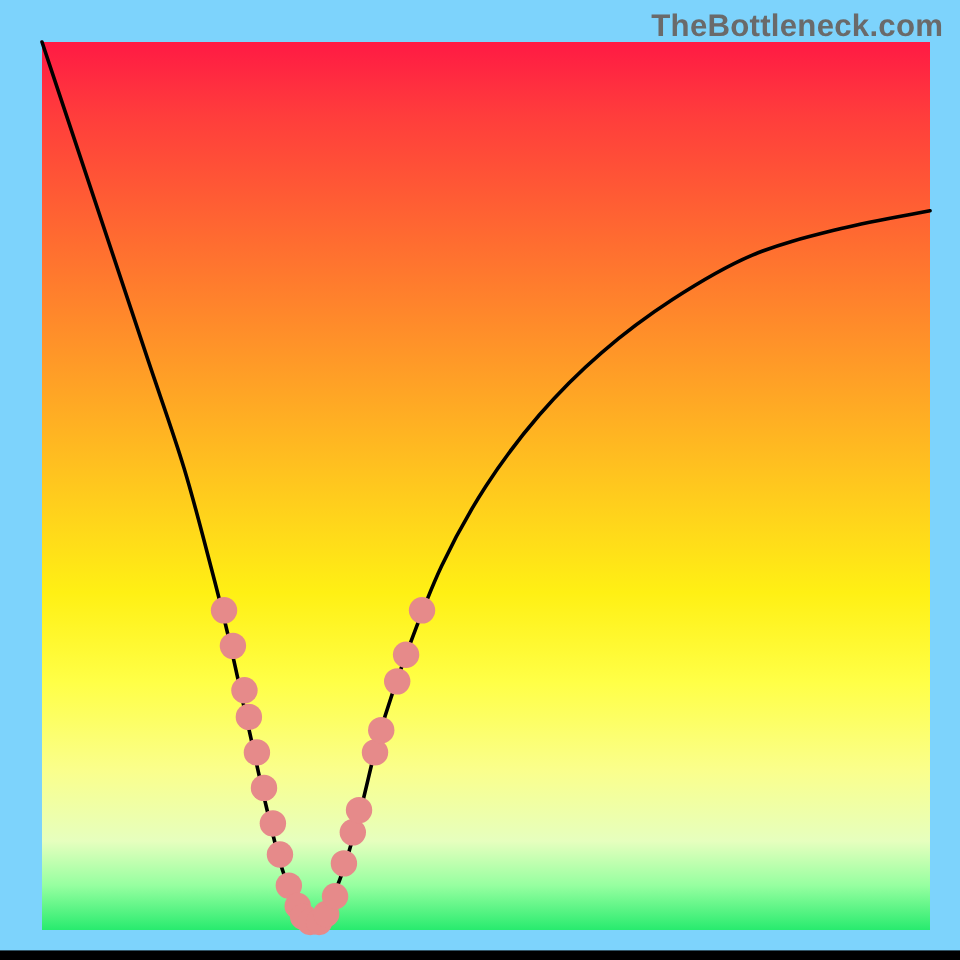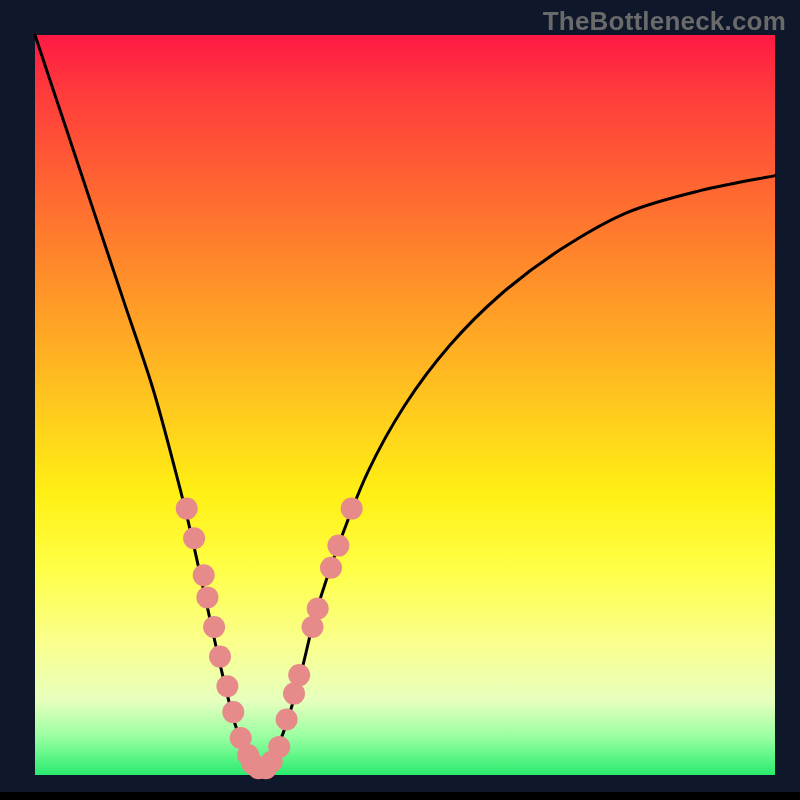--- a/index.html
+++ b/index.html
@@ -9,21 +9,21 @@
     height: 800px;
     background: #000;
     overflow: hidden;
   }
   .frame {
     position: absolute;
     left: 0;
     top: 0;
     width: 800px;
     height: 792px;
-    background: #0f172a;
+    background: #7dd3fc;
   }
   .plot-area {
     position: absolute;
     left: 35px;
     top: 35px;
     width: 740px;
     height: 740px;
     background: linear-gradient(to bottom,
       rgb(255,26,68) 0%,
       rgb(255,60,60) 8%,

